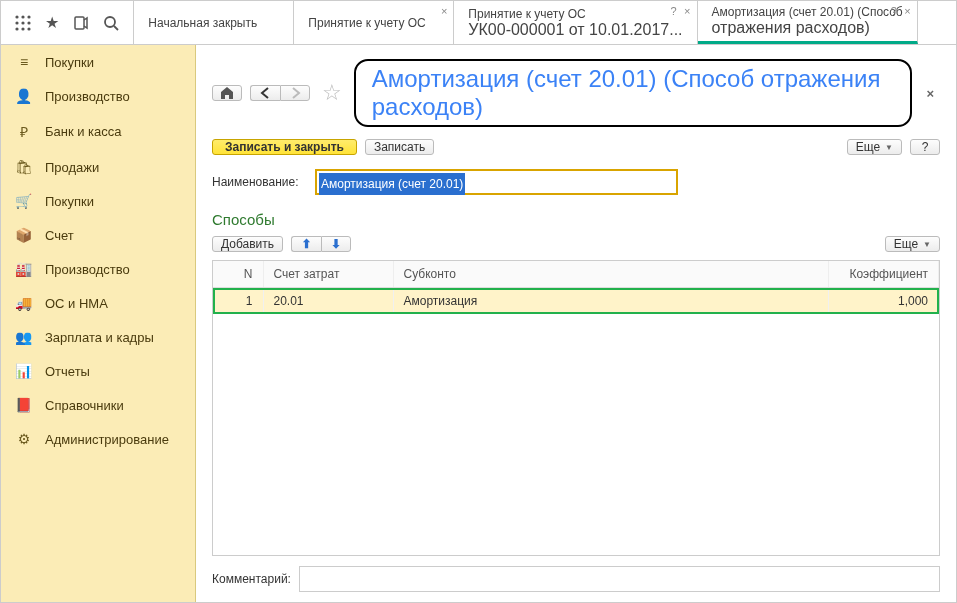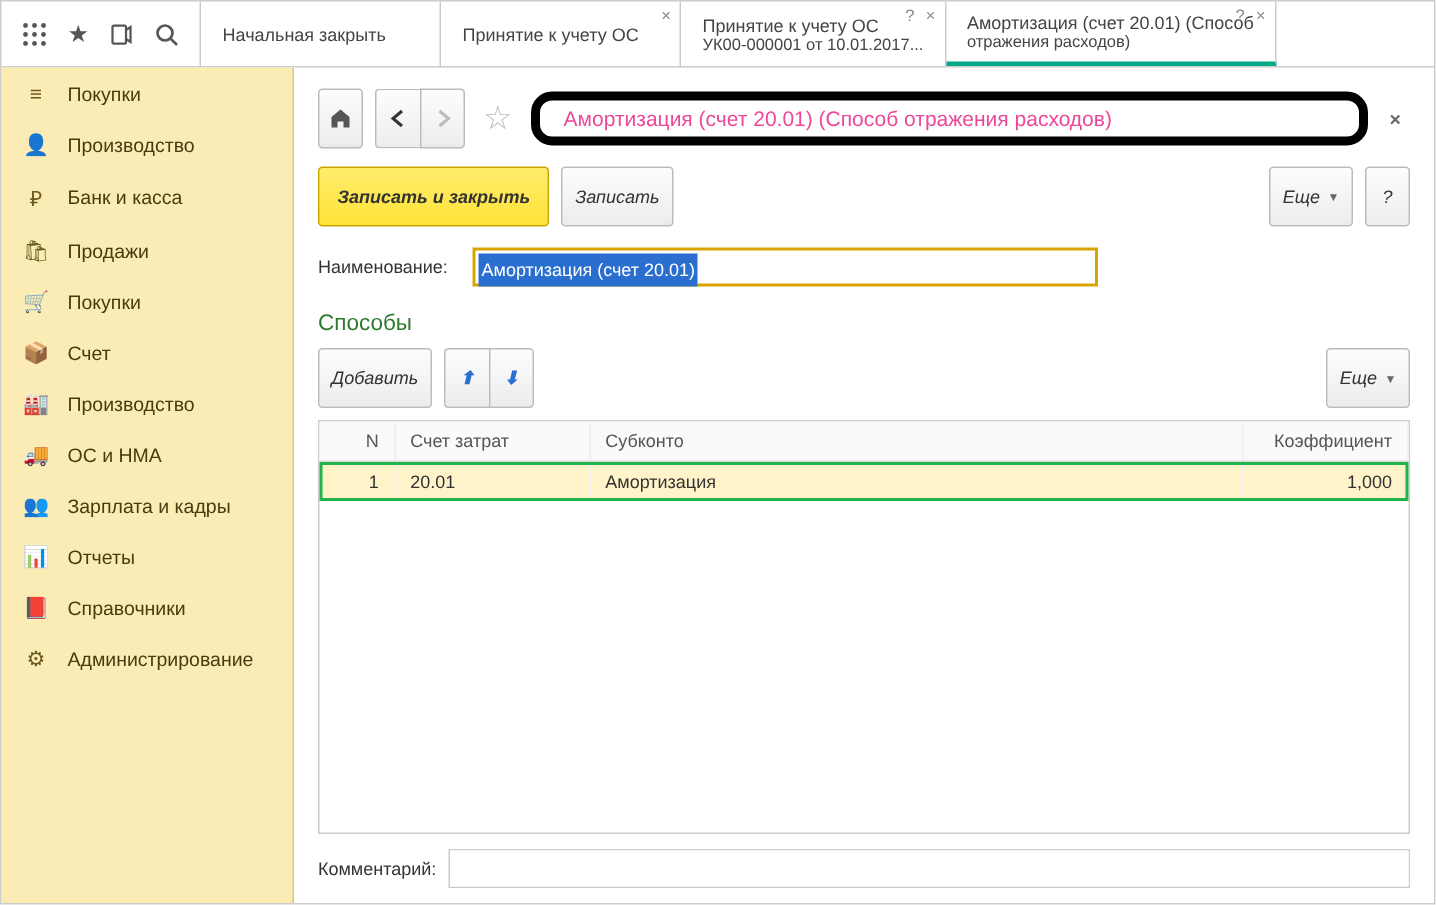--- a/index.html
+++ b/index.html
@@ -7,52 +7,52 @@
 
 .topbar { display: flex; height: 44px; border-bottom: 1px solid #ccc; }
 .topbar-icons { display: flex; align-items: center; gap: 14px; padding: 0 14px; border-right: 1px solid #ccc; }
 .topbar-icons .ic { font-size: 16px; color: #555; }
 
 .tabs { display: flex; flex: 1; }
 .tab { padding: 6px 14px; border-right: 1px solid #ccc; display: flex; flex-direction: column; justify-content: center; position: relative; font-size: 12px; color: #444; min-width: 160px; }
 .tab.active { border-bottom: 3px solid #0a8; }
 .tab .tclose { position: absolute; top: 4px; right: 6px; color: #888; font-size: 11px; }
 .tab .q { position: absolute; top: 4px; right: 20px; color: #888; font-size: 11px; }
-.tab .line2 { font-size: 11px; }
+.tab .line2 { font-size: 16px; }
 
 .body { display: flex; height: calc(100% - 44px); }
 .sidebar { width: 195px; background: #fbecb6; border-right: 1px solid #d9c97e; overflow-y: auto; }
 .side-item { display: flex; align-items: center; gap: 12px; padding: 9px 14px; color: #4a3b0e; font-size: 13px; cursor: pointer; }
 .side-item .sic { width: 18px; text-align: center; color: #6b5a1e; font-size: 14px; }
 
 .main { flex: 1; padding: 14px 16px 10px 16px; display: flex; flex-direction: column; }
 .title-row { display: flex; align-items: center; gap: 8px; margin-bottom: 12px; }
-.btn { height: 40px; padding: 0 8px; background: linear-gradient(#fdfdfd,#ececec); border: 1px solid #bbb; border-radius: 3px; display: inline-flex; align-items: center; justify-content: center; cursor: pointer; font-size: 12px; color: #333; font-style: italic; }
+.btn { height: 16px; padding: 0 8px; background: linear-gradient(#fdfdfd,#ececec); border: 1px solid #bbb; border-radius: 3px; display: inline-flex; align-items: center; justify-content: center; cursor: pointer; font-size: 12px; color: #333; }
 .btn.sq { width: 30px; padding: 0; }
 .navpair { display: flex; }
 .navpair .btn { border-radius: 0; }
 .navpair .btn:first-child { border-radius: 3px 0 0 3px; border-right: none; }
 .navpair .btn:last-child { border-radius: 0 3px 3px 0; }
 .star-ic { color: #bbb; font-size: 22px; margin: 0 4px; }
-.page-title { font-size: 14px; color: #ec4899; border: 6px solid #000000; border-radius: 14px; padding: 4px 16px; flex: 1; }
+.page-title { font-size: 24px; color: #3b82f6; border: 2px solid #000000; border-radius: 14px; padding: 4px 16px; flex: 1; }
 .close-x { color: #666; font-weight: bold; padding: 0 6px; cursor: pointer; font-size: 13px; }
 
 .toolbar { display: flex; align-items: center; gap: 8px; margin-bottom: 14px; }
 .btn.primary { background: linear-gradient(#ffec6c,#ffe338); border: 1px solid #c7a400; font-weight: bold; color: #333; padding: 0 12px; }
 .spacer { flex: 1; }
 .btn .dd { font-size: 8px; margin-left: 5px; color: #666; }
 
 .form-row { display: flex; align-items: center; gap: 8px; margin-bottom: 12px; }
 .form-row label { width: 95px; color: #333; }
 .input-wrap { display: flex; border: 1px solid #ccc; height: 26px; }
 .input-wrap.highlighted { border: 2px solid #d9a400; }
 .input-wrap input { border: none; outline: none; padding: 0 6px; font-size: 12px; }
 .input-wrap .sel-text { background: #2a6fcf; color: #fff; padding: 0 2px; display: inline-flex; align-items: center; height: 100%; }
 .input-wrap .ibtn { width: 22px; border-left: 1px solid #ccc; display: flex; align-items: center; justify-content: center; color: #666; font-size: 11px; cursor: pointer; }
-.wide { width: 417px; }
+.wide { width: 363px; }
 
 .section-title { color: #2f7a2f; font-size: 15px; margin: 4px 0 8px; }
 .tbl-toolbar { display: flex; align-items: center; gap: 8px; margin-bottom: 8px; }
 .updn { display: flex; }
 .updn .btn { width: 30px; padding: 0; border-radius: 0; }
 .updn .btn:first-child { border-radius: 3px 0 0 3px; border-right: none; }
 .updn .btn:last-child { border-radius: 0 3px 3px 0; }
 .updn .arr { color: #2a6fcf; font-weight: bold; }
 
 .tbl-wrap { border: 1px solid #ccc; flex: 1; display: flex; flex-direction: column; }

